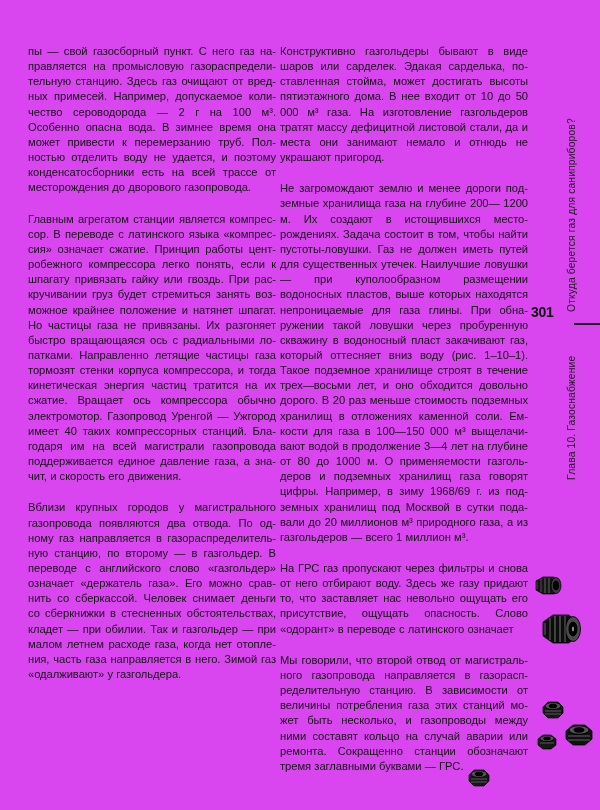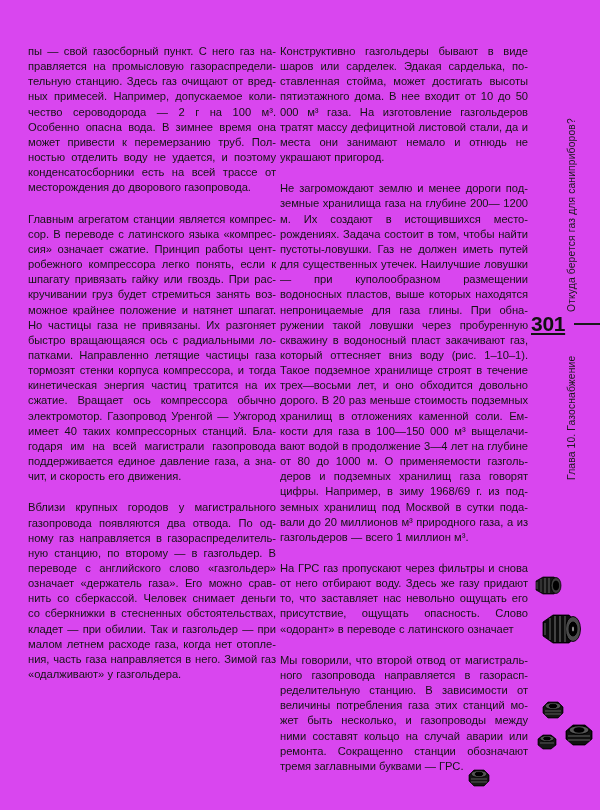--- a/index.html
+++ b/index.html
@@ -52,26 +52,25 @@
     left: 574px;
     top: 323px;
     width: 26px;
     height: 1.6px;
     background: #1a1a1a;
   }
 
   #page-number {
     position: absolute;
     left: 531px;
-    top: 312px;
-    font-size: 21px;
+    top: 304px;
+    font-size: 14px;
     font-weight: bold;
     letter-spacing: -0.3px;
     color: #111;
-    text-decoration: underline;
   }
 
   .vtext {
     position: absolute;
     left: 566px;
     font-size: 10.3px;
     letter-spacing: 0.15px;
     color: #1a1a1a;
     white-space: nowrap;
     transform-origin: 0 0;

